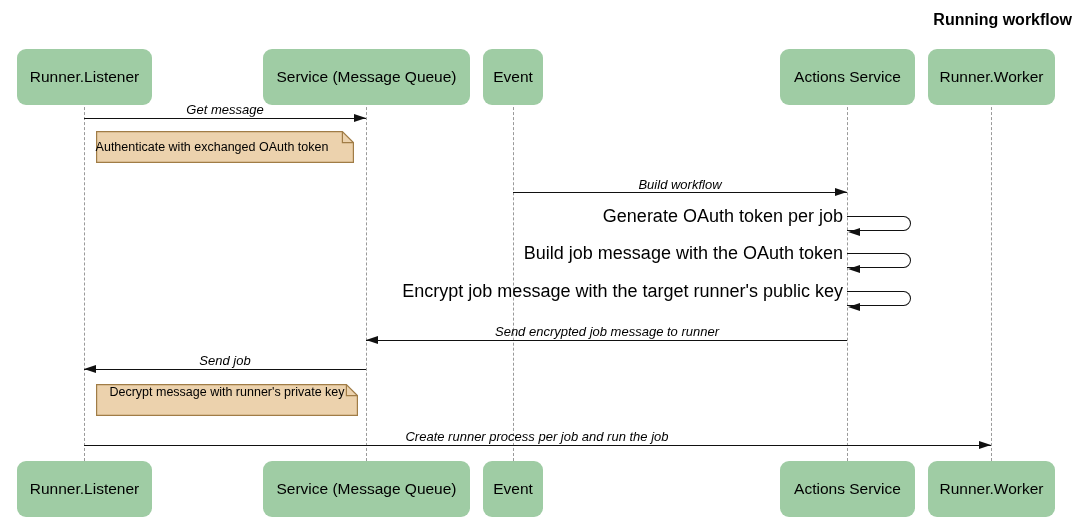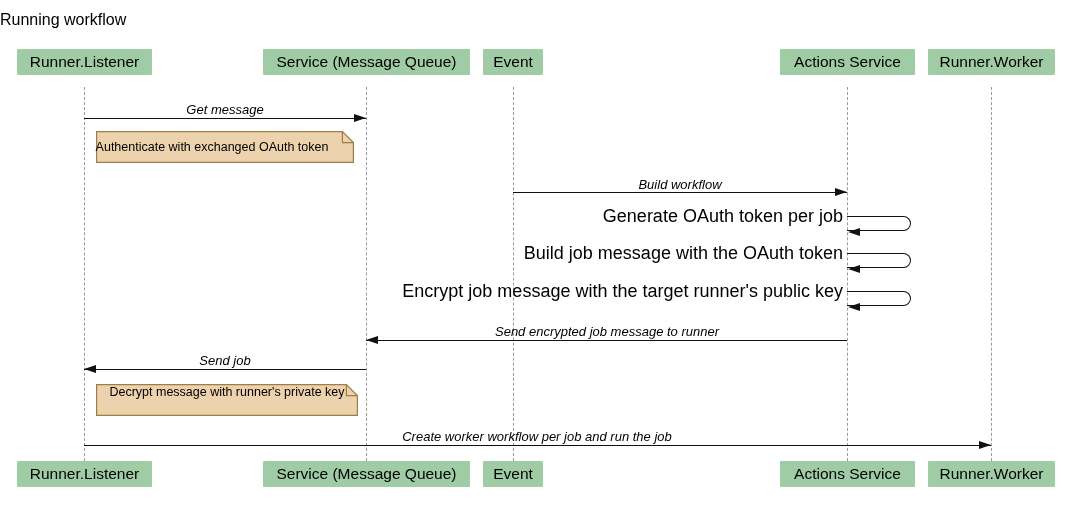--- a/index.html
+++ b/index.html
@@ -3,23 +3,23 @@
 <meta charset="utf-8">
 <style>
   :root{
     --actor-fill:#9fcca4; --actor-text:#000000;
     --note-fill:#ecd2ad; --note-border:#a07c46;
     --lifeline:#9a9a9a; --line:#111111; --bg:#ffffff;
   }
   *{box-sizing:border-box;margin:0;padding:0;}
   body{background:#fff;font-family:"Liberation Sans",sans-serif;}
   .canvas{position:relative;width:1072px;height:523px;background:var(--bg);overflow:hidden;}
-  .title{position:absolute;left:0;top:11px;width:1072px;text-align:left;
-         font-size:16px;font-weight:normal;color:#000;}
-  .actor{position:absolute;height:26px;background:var(--actor-fill);border-radius:1px;
+  .title{position:absolute;left:0;top:11px;width:1072px;text-align:right;
+         font-size:16px;font-weight:bold;color:#000;}
+  .actor{position:absolute;height:56px;background:var(--actor-fill);border-radius:9px;
          display:flex;align-items:center;justify-content:center;
          font-size:15.5px;color:var(--actor-text);white-space:nowrap;}
   .lifeline{position:absolute;top:87px;height:374px;width:0;
             border-left:1px dashed var(--lifeline);}
   .arrow{position:absolute;height:0;border-top:1.5px solid var(--line);}
   .head-right{position:absolute;right:0;top:-5.5px;width:0;height:0;
               border-left:12px solid var(--line);
               border-top:4.5px solid transparent;border-bottom:4.5px solid transparent;}
   .head-left{position:absolute;left:0;top:-5.5px;width:0;height:0;
              border-right:12px solid var(--line);
@@ -100,21 +100,21 @@
   </div>
 
   <div class="note" style="left:96px;top:384px;width:262px;height:16px">
     <svg width="262" height="32" viewBox="0 0 262 32">
       <path d="M0.6,0.6 H250.4 L261.4,11.6 V31.4 H0.6 Z" style="fill:var(--note-fill);stroke:var(--note-border)" stroke-width="1.2"></path>
       <path d="M250.4,0.6 V11.6 H261.4" style="fill:none;stroke:var(--note-border)" stroke-width="1.2"></path>
     </svg>
     <div class="note-text">Decrypt message with runner's private key</div>
   </div>
 
-  <div class="msg-label" style="left:537px;top:429px">Create worker workflow per job and run the job</div>
+  <div class="msg-label" style="left:537px;top:429px">Create runner process per job and run the job</div>
   <div class="arrow" style="left:84px;top:445px;width:907px">
     <div class="head-right"></div>
   </div>
 
   <div class="actor" style="left:17px;top:461px;width:135px">Runner.Listener</div>
   <div class="actor" style="left:263px;top:461px;width:207px">Service (Message Queue)</div>
   <div class="actor" style="left:483px;top:461px;width:60px">Event</div>
   <div class="actor" style="left:780px;top:461px;width:135px">Actions Service</div>
   <div class="actor" style="left:928px;top:461px;width:127px">Runner.Worker</div>
 

